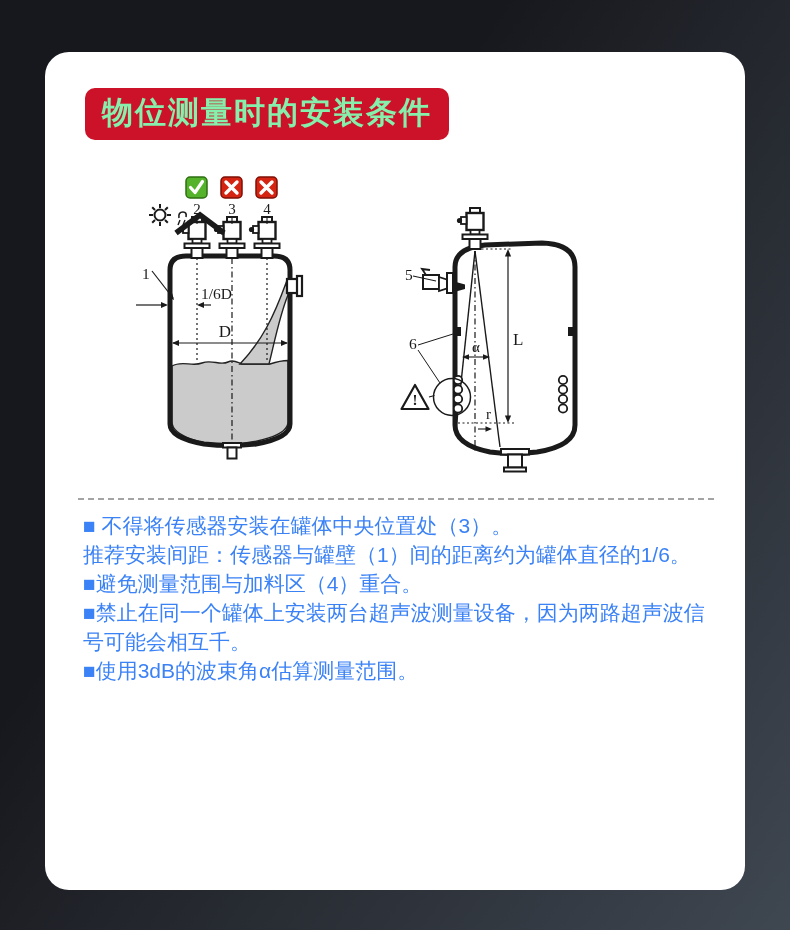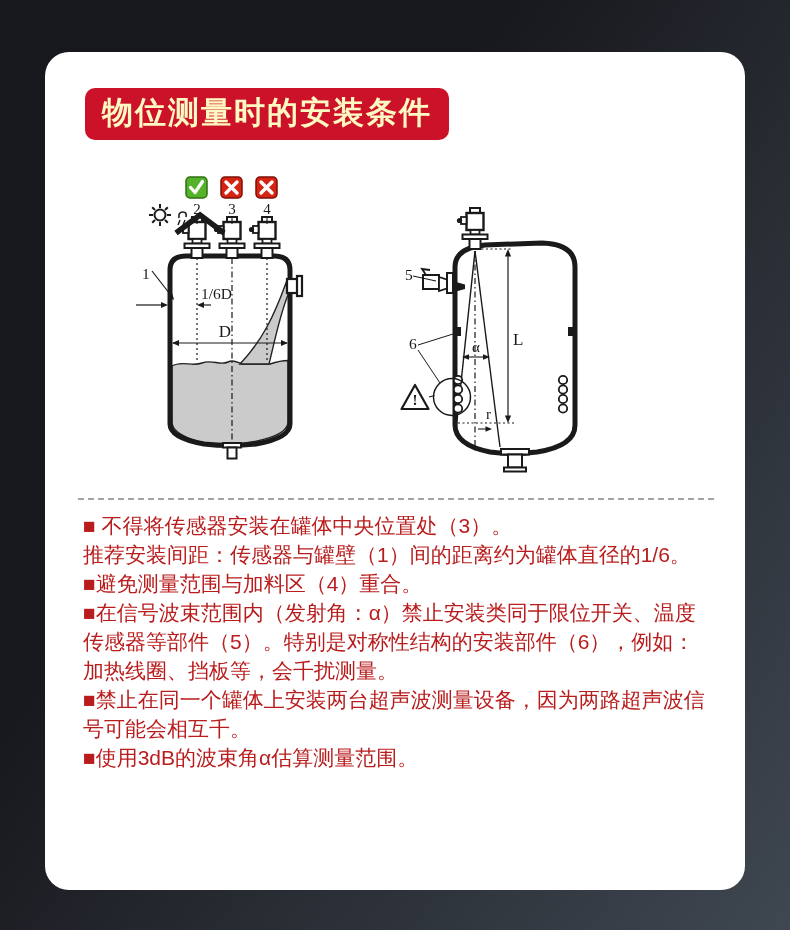--- a/index.html
+++ b/index.html
@@ -7,32 +7,32 @@
     width:790px;height:930px;position:relative;overflow:hidden;
     background:linear-gradient(125deg,#17181d 0%,#17181d 35%,#3f4751 100%);
     font-family:"Liberation Sans",sans-serif;
   }
   .card{
     position:absolute;left:45px;top:52px;width:700px;height:838px;
     background:#ffffff;border-radius:24px;
   }
   .title-banner{
     position:absolute;left:40px;top:36px;
-    background:#cb1228;color:#fef9c3;
+    background:#cb1228;color:#86efac;
     font-size:31px;font-weight:bold;letter-spacing:2px;
     padding:8px 17px 10px 17px;border-radius:10px;line-height:1.1;
   }
   .fig{position:absolute;}
   .separator{
     position:absolute;left:33px;top:446px;width:636px;height:0;
     border-top:2px dashed #a4a4a4;
   }
   .notes{
     position:absolute;left:38px;top:459px;width:630px;
-    font-size:21px;line-height:29px;color:#b91c1c;
+    font-size:21px;line-height:29px;color:#3b82f6;
   }
   .notes p{margin:0;}
   svg text{font-family:"Liberation Serif",serif;fill:#1a1a1a;}
 </style>
 </head>
 <body>
 
 <div class="card">
 
   <div class="title-banner">
@@ -196,18 +196,17 @@
       <rect x="112" y="284.5" width="22" height="4" fill="#fff" stroke="#1a1a1a" stroke-width="2"></rect>
     </g>
   </svg>
 
   <div class="separator"></div>
 
   <div class="notes">
     <p>■ 不得将传感器安装在罐体中央位置处（3）。</p>
     <p>推荐安装间距：传感器与罐壁（1）间的距离约为罐体直径的1/6。</p>
     <p>■避免测量范围与加料区（4）重合。</p>
-    <p>■在信号波束范围内（发射角：α）禁止安装类同于限位开关、温度传感器等部件（5）。特别是对称性结构的安装部件（6），例如：加热线圈、挡板等，会千扰测量。</p>
     <p>■禁止在同一个罐体上安装两台超声波测量设备，因为两路超声波信号可能会相互千。</p>
     <p>■使用3dB的波束角α估算测量范围。</p>
   </div>
 
 </div>
 
 </body></html>

